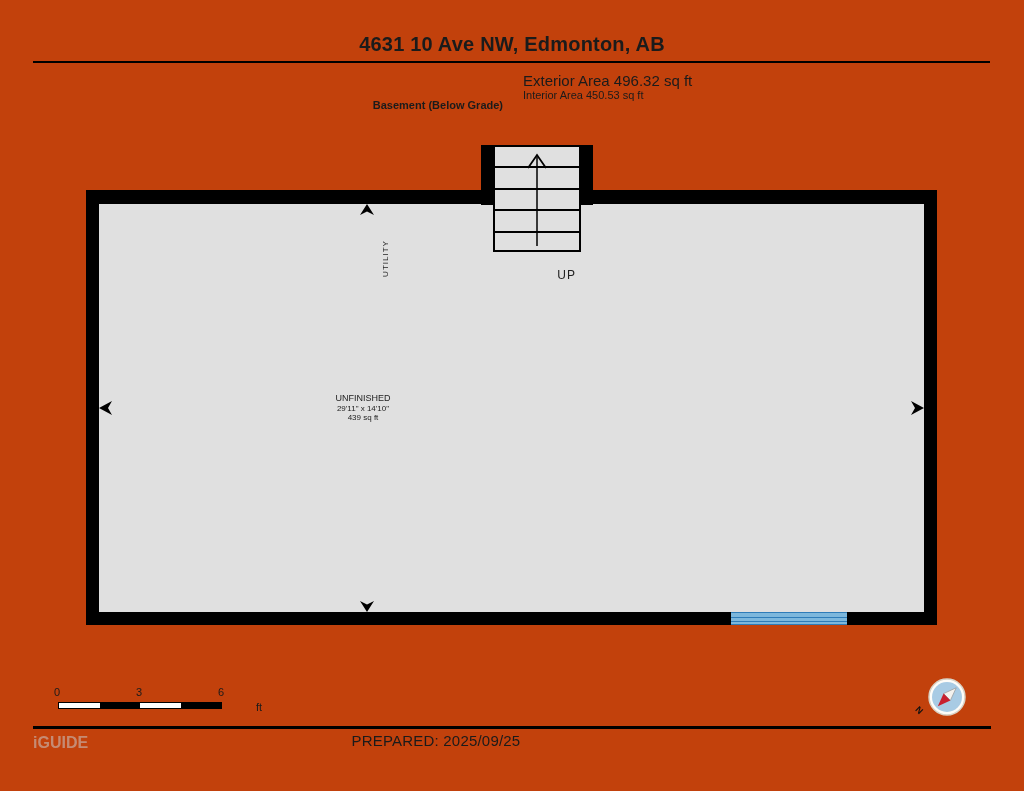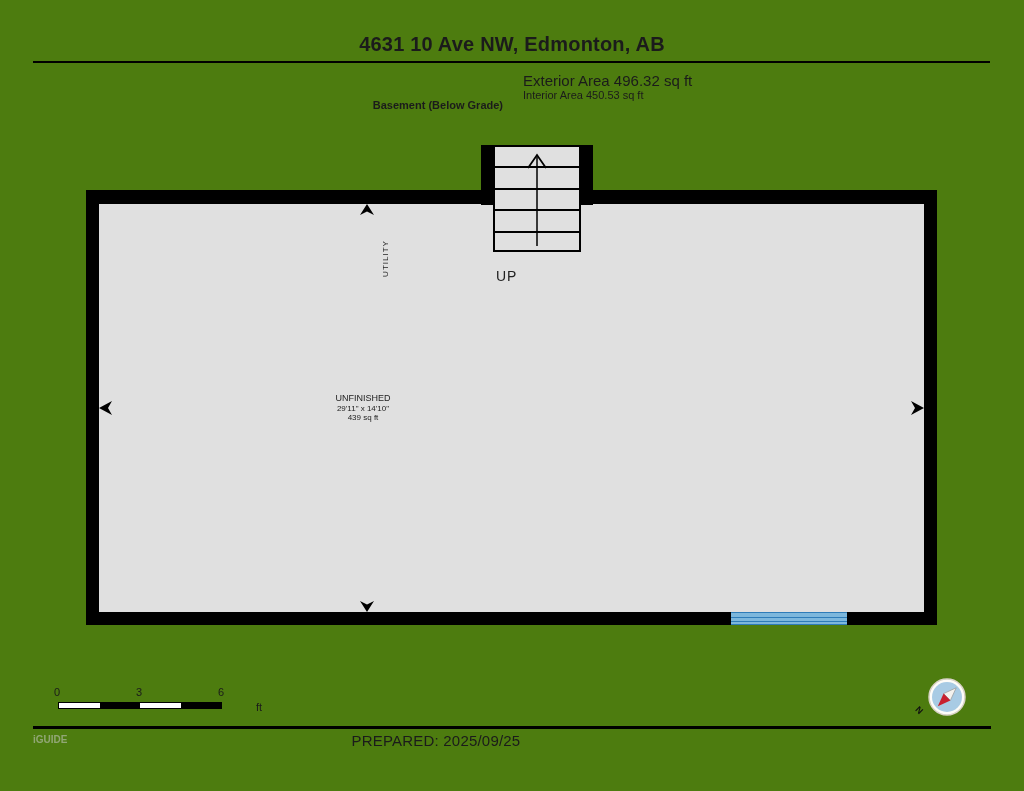--- a/index.html
+++ b/index.html
@@ -1,54 +1,54 @@
 <!DOCTYPE html>
 <html><head>
 <meta charset="utf-8">
 <style>
   html,body{margin:0;padding:0;background:#fff;}
-  .page{position:relative;width:1024px;height:791px;background:#4d7c0f;overflow:hidden;
+  .page{position:relative;width:1024px;height:791px;background:#c2410c;overflow:hidden;
         font-family:"Liberation Sans",sans-serif;color:#1b1b1b;}
   .abs{position:absolute;}
 
   
   .title{left:0;top:33px;width:1024px;text-align:center;font-size:20px;font-weight:bold;letter-spacing:.2px;}
   .rule-top{left:33px;top:61px;width:957px;height:2px;background:#000;}
   .floor-label{top:72px;right:521px;font-size:11px;font-weight:bold;white-space:nowrap;margin-top:27px;}
   .ext-area{left:523px;top:72px;font-size:15px;white-space:nowrap;}
   .int-area{left:523px;top:89px;font-size:11px;white-space:nowrap;text-align:center;}
 
   
   .plan-outer{left:86px;top:190px;width:851px;height:435px;background:#000;}
   .plan-inner{position:absolute;left:13px;top:14px;width:825px;height:408px;background:#e0e0e0;}
   .stair-block{left:481px;top:145px;width:112px;height:60px;background:#000;}
   .stair-treads{left:493px;top:145px;width:88px;height:107px;background:#e0e0e0;border:2px solid #000;box-sizing:border-box;}
   .tread-line{position:absolute;left:0;width:84px;height:2px;background:#000;}
   .stair-arrow{position:absolute;left:0;top:0;}
-  .up-label{left:496px;top:268px;width:60px;text-align:left;font-size:14px;letter-spacing:1px;color:#222;}
+  .up-label{left:516px;top:268px;width:60px;text-align:right;font-size:12px;letter-spacing:1px;color:#222;}
   .utility-label{left:335px;top:254px;width:100px;text-align:center;font-size:8px;letter-spacing:1px;color:#222;
                  transform:rotate(-90deg);transform-origin:center;}
   .unfinished-label{left:283px;top:394px;width:160px;text-align:center;font-size:9px;line-height:9.5px;color:#222;}
   .unfinished-label .dim,.unfinished-label .area{font-size:8px;}
   .window{left:731px;top:612px;width:116px;height:13px;background:#7cb7dc;border-top:1px solid #2e7cb8;border-bottom:1px solid #2e7cb8;box-sizing:border-box;}
   .win-line{position:absolute;left:0;width:116px;height:1.5px;background:#2e7cb8;}
 
   
   .scale-ticks{left:50px;top:686px;width:180px;height:12px;font-size:11px;}
   .scale-ticks span{position:absolute;top:0;}
   .tick-0{left:4px;} .tick-1{left:86px;} .tick-2{left:168px;}
   .scale-bar{left:58px;top:702px;width:164px;height:7px;border:1px solid #000;box-sizing:border-box;display:flex;}
   .scale-bar .seg{flex:1 1 25%;height:100%;}
   .seg-b{background:#000;} .seg-w{background:#fff;}
   .scale-unit{left:228px;top:701px;font-size:11px;margin-left:28px;}
   .prepared{left:0;top:732px;width:872px;text-align:center;font-size:15px;letter-spacing:.2px;}
   .compass{left:919px;top:669px;width:56px;height:56px;}
   .north-label{left:916px;top:705px;font-size:9px;font-weight:bold;transform:rotate(-135deg);color:#111;}
   .rule-bottom{left:33px;top:726px;width:958px;height:3px;background:#000;}
-  .watermark{left:33px;top:734px;font-size:10px;font-weight:bold;color:#c9c9c9;opacity:.55;z-index:0;}
+  .watermark{left:33px;top:734px;font-size:16px;font-weight:bold;color:#c9c9c9;opacity:.55;z-index:0;}
   .disclaimer{left:38px;top:734px;width:960px;font-size:9px;color:#111;z-index:1;}
 </style>
 </head>
 <body>
 
 <div class="page">
 
   <div class="abs title">4631 10 Ave NW, Edmonton, AB</div>
   <div class="abs rule-top"></div>
   <div class="abs floor-label">Basement (Below Grade)</div>

